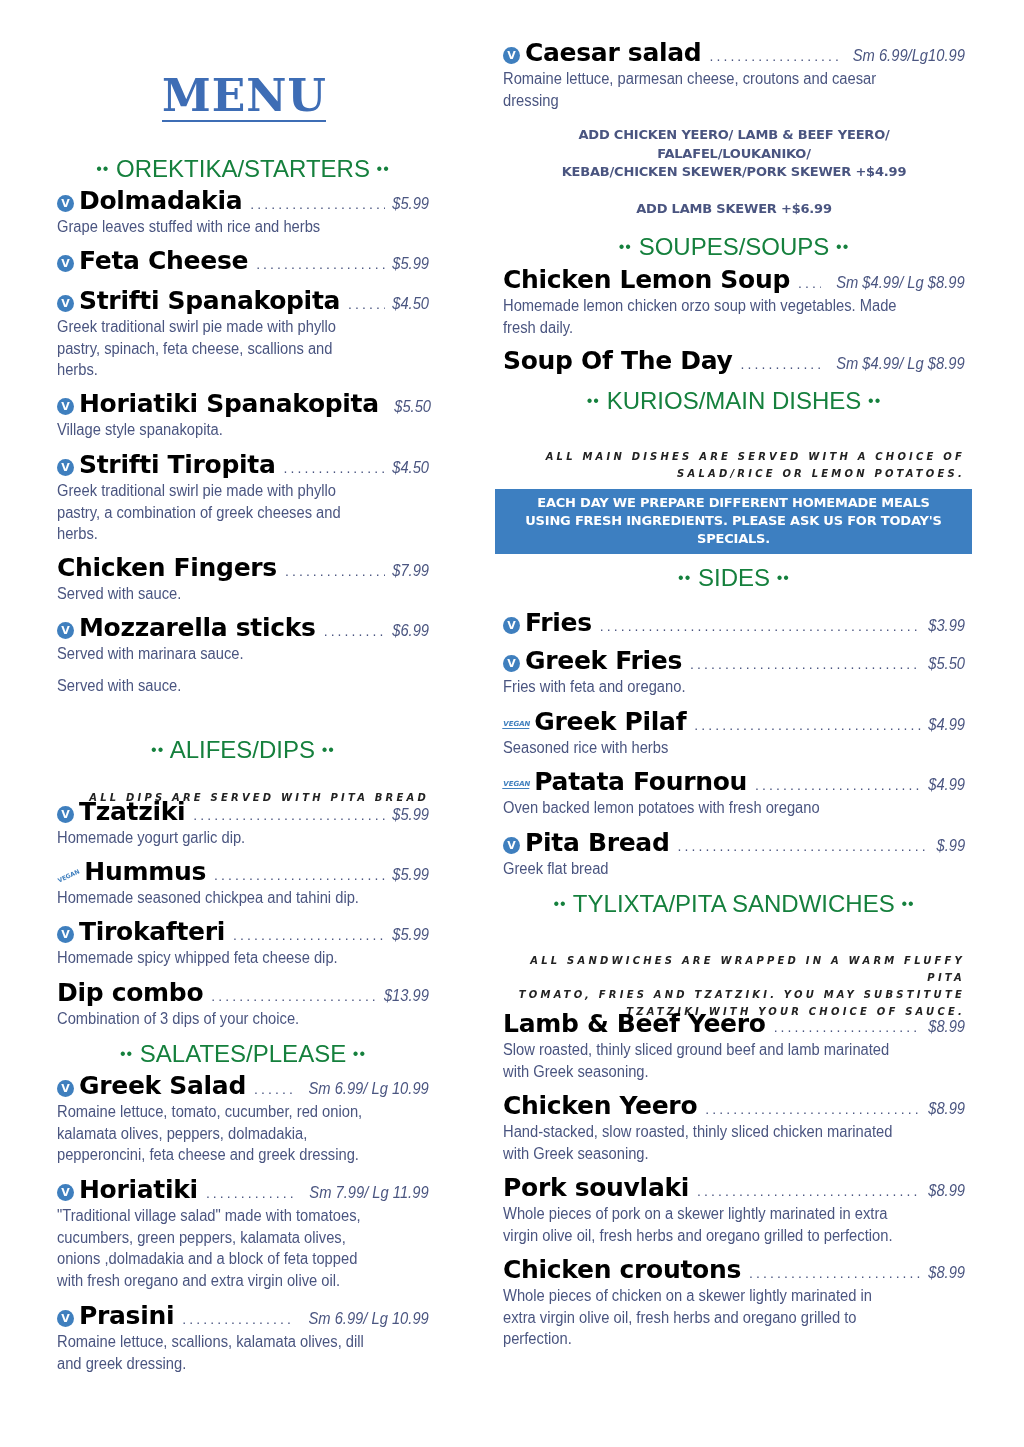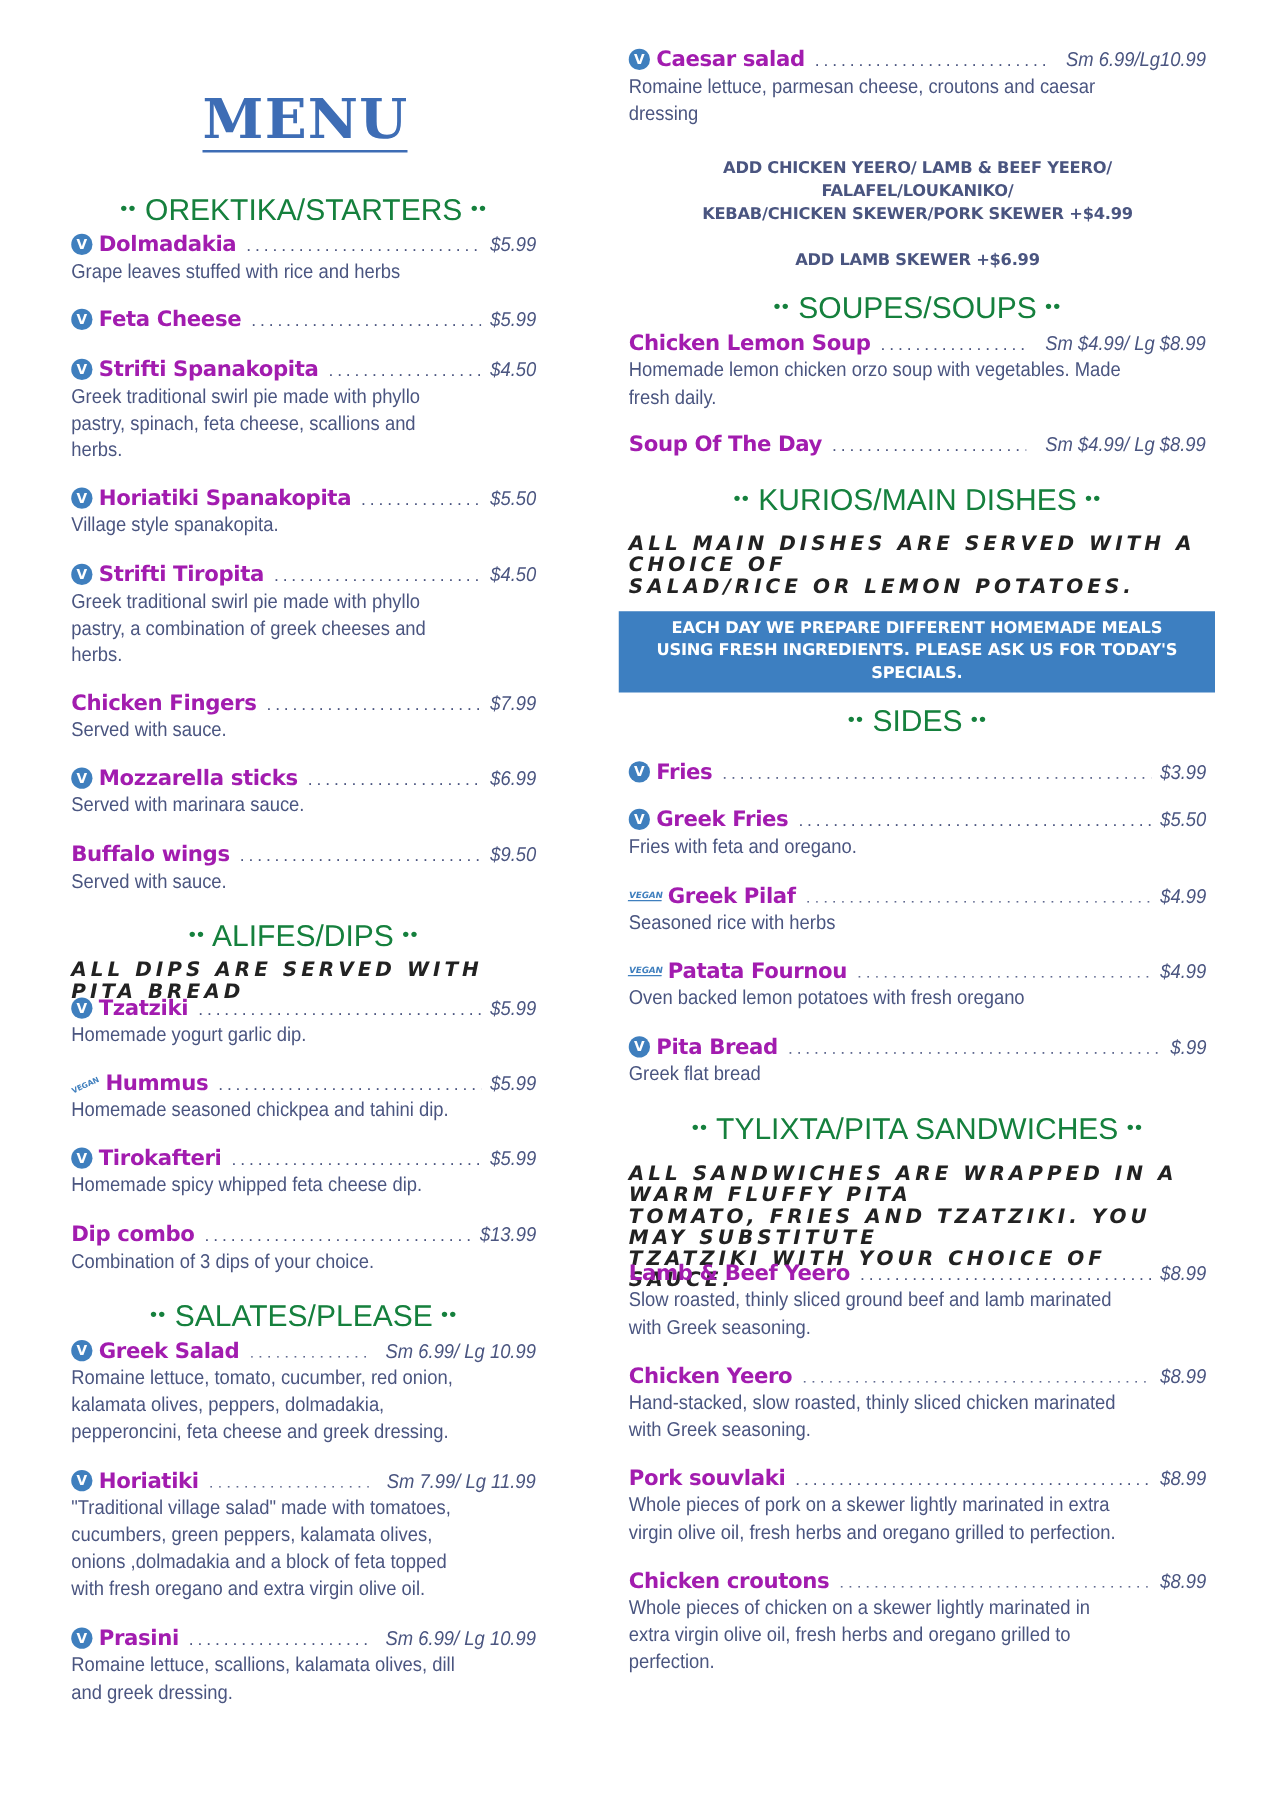--- a/index.html
+++ b/index.html
@@ -15,30 +15,30 @@
   }
 
   .section-head {
     position: absolute; text-align: center;
     font-family: "Liberation Sans Narrow", "Liberation Sans", sans-serif;
     font-size: 24px; color: #15803d; letter-spacing: 0px;
     font-stretch: condensed;
   }
   .section-head .dots { font-size: 16px; letter-spacing: 1px; vertical-align: middle; position: relative; top: -2px; }
   .section-note {
-    position: absolute; text-align: left;
+    position: absolute; text-align: right;
     font-family: "DejaVu Sans", sans-serif; font-style: italic; font-weight: bold;
-    font-size: 16px; letter-spacing: 3.2px; color: #222; line-height: 17px;
+    font-size: 10px; letter-spacing: 3.2px; color: #222; line-height: 17px; margin-top: 22px;
   }
 
   .item { position: absolute; }
   .item-row { display: flex; align-items: baseline; white-space: nowrap; }
   .item-name {
-    font-family: "DejaVu Sans", sans-serif; font-weight: bold; font-size: 17px;
-    color: #a21caf; letter-spacing: -0.3px;
+    font-family: "DejaVu Sans", sans-serif; font-weight: bold; font-size: 25px;
+    color: #000000; letter-spacing: -0.3px;
   }
   .leader {
     flex: 1; overflow: hidden; margin: 0 4px 0 8px; color: #4a5580;
     font-size: 14px; letter-spacing: 3.4px; line-height: 10px;
   }
   .leader::before {
     content: ". . . . . . . . . . . . . . . . . . . . . . . . . . . . . . . . . . . . . . . . . . . . . . . . . . . . . . . . . . . . . . . . . . . . . . . . . .";
     letter-spacing: -0.4px;
   }
   .price {
@@ -149,25 +149,20 @@
     <div class="item" style="left: 57px; top: 613px; width: 372px;">
       <div class="item-row">
         <span class="badge-v">V</span>
         <span class="item-name">Mozzarella sticks</span>
         <span class="leader"></span>
         <span class="price">$6.99</span>
       </div>
       <div class="desc" style="margin-top: 1px;">Served with marinara sauce.</div>
     </div>
     <div class="item" style="left: 57px; top: 674px; width: 372px;">
-      <div class="item-row">
-        <span class="item-name">Buffalo wings</span>
-        <span class="leader"></span>
-        <span class="price">$9.50</span>
-      </div>
       <div class="desc" style="margin-top: 1px;">Served with sauce.</div>
     </div>
   </div>
 
 <div class="section-head" style="left:57px;top:736px;width:372px;">
   <span class="dots">••</span>
   <span>ALIFES/DIPS</span>
   <span class="dots">••</span>
 </div>
 <div class="section-note" style="left:57px;top:767px;width:372px;">ALL DIPS ARE SERVED WITH PITA BREAD</div>

